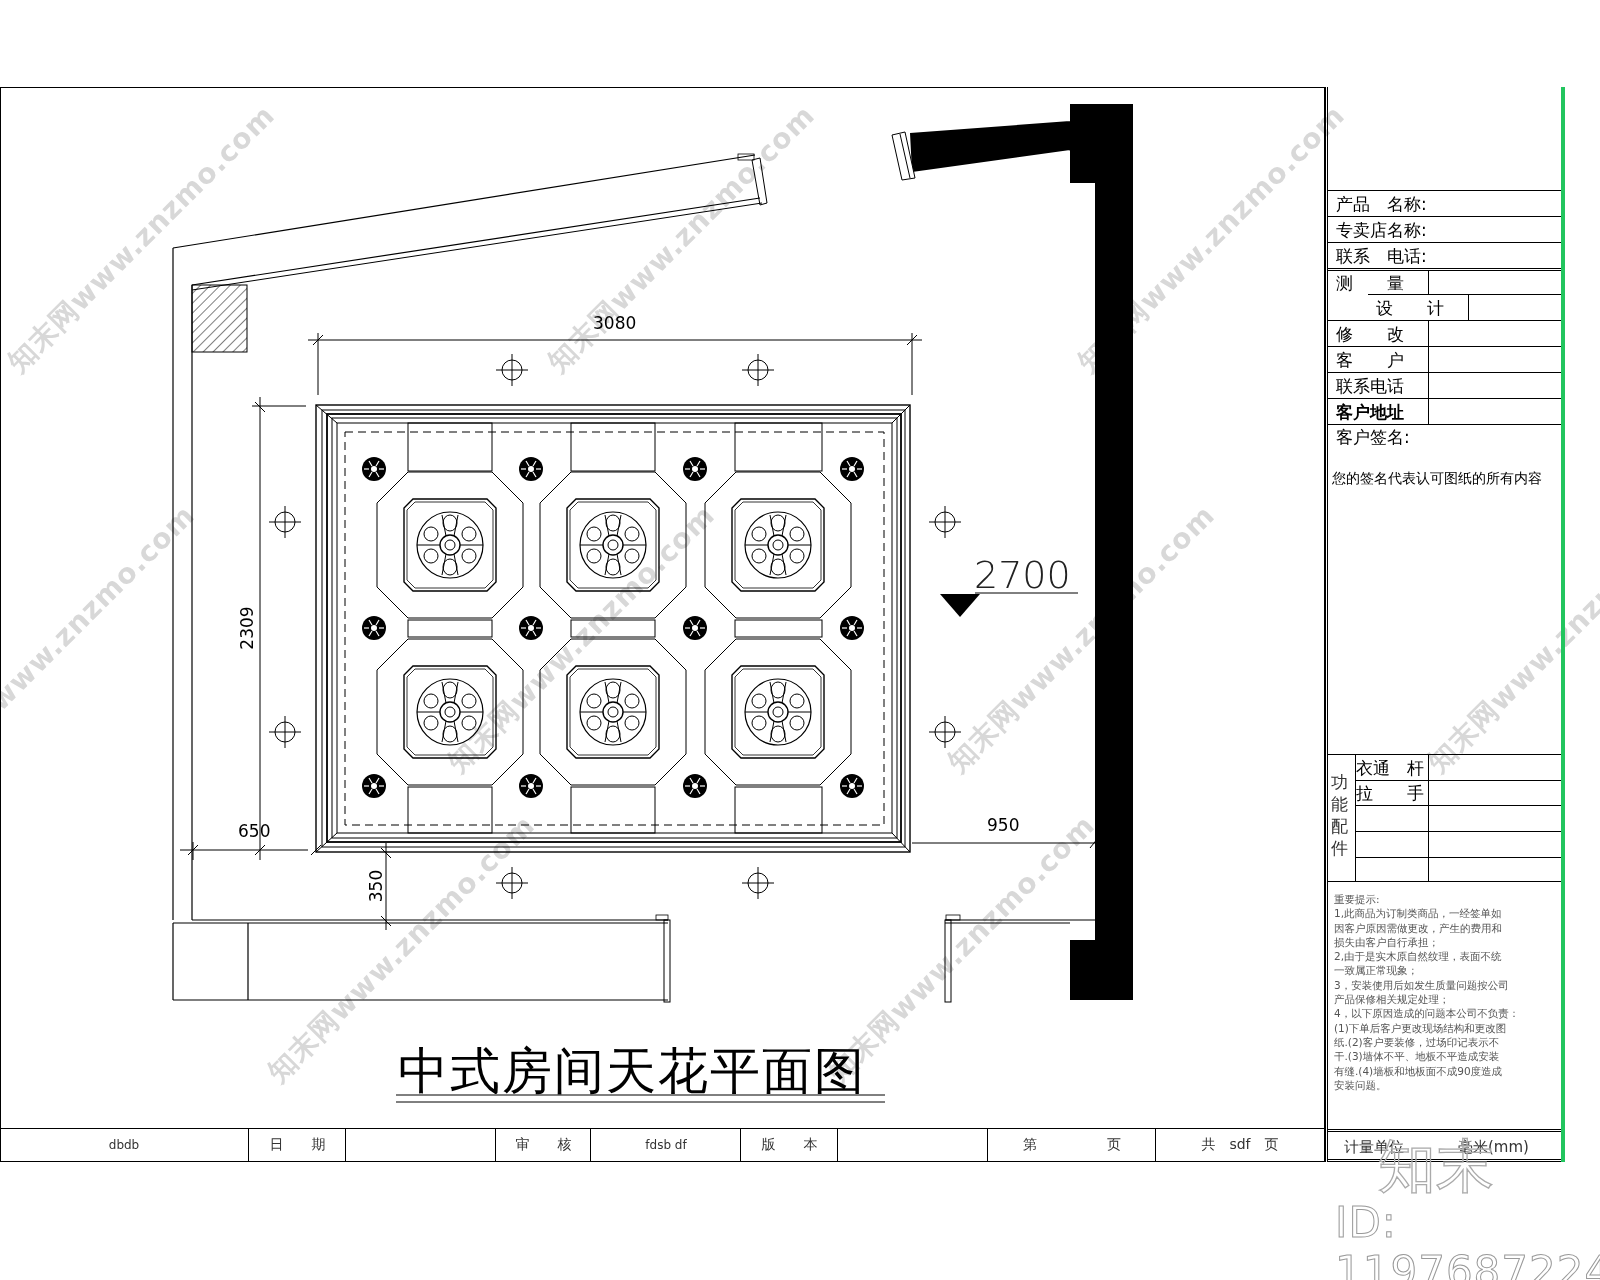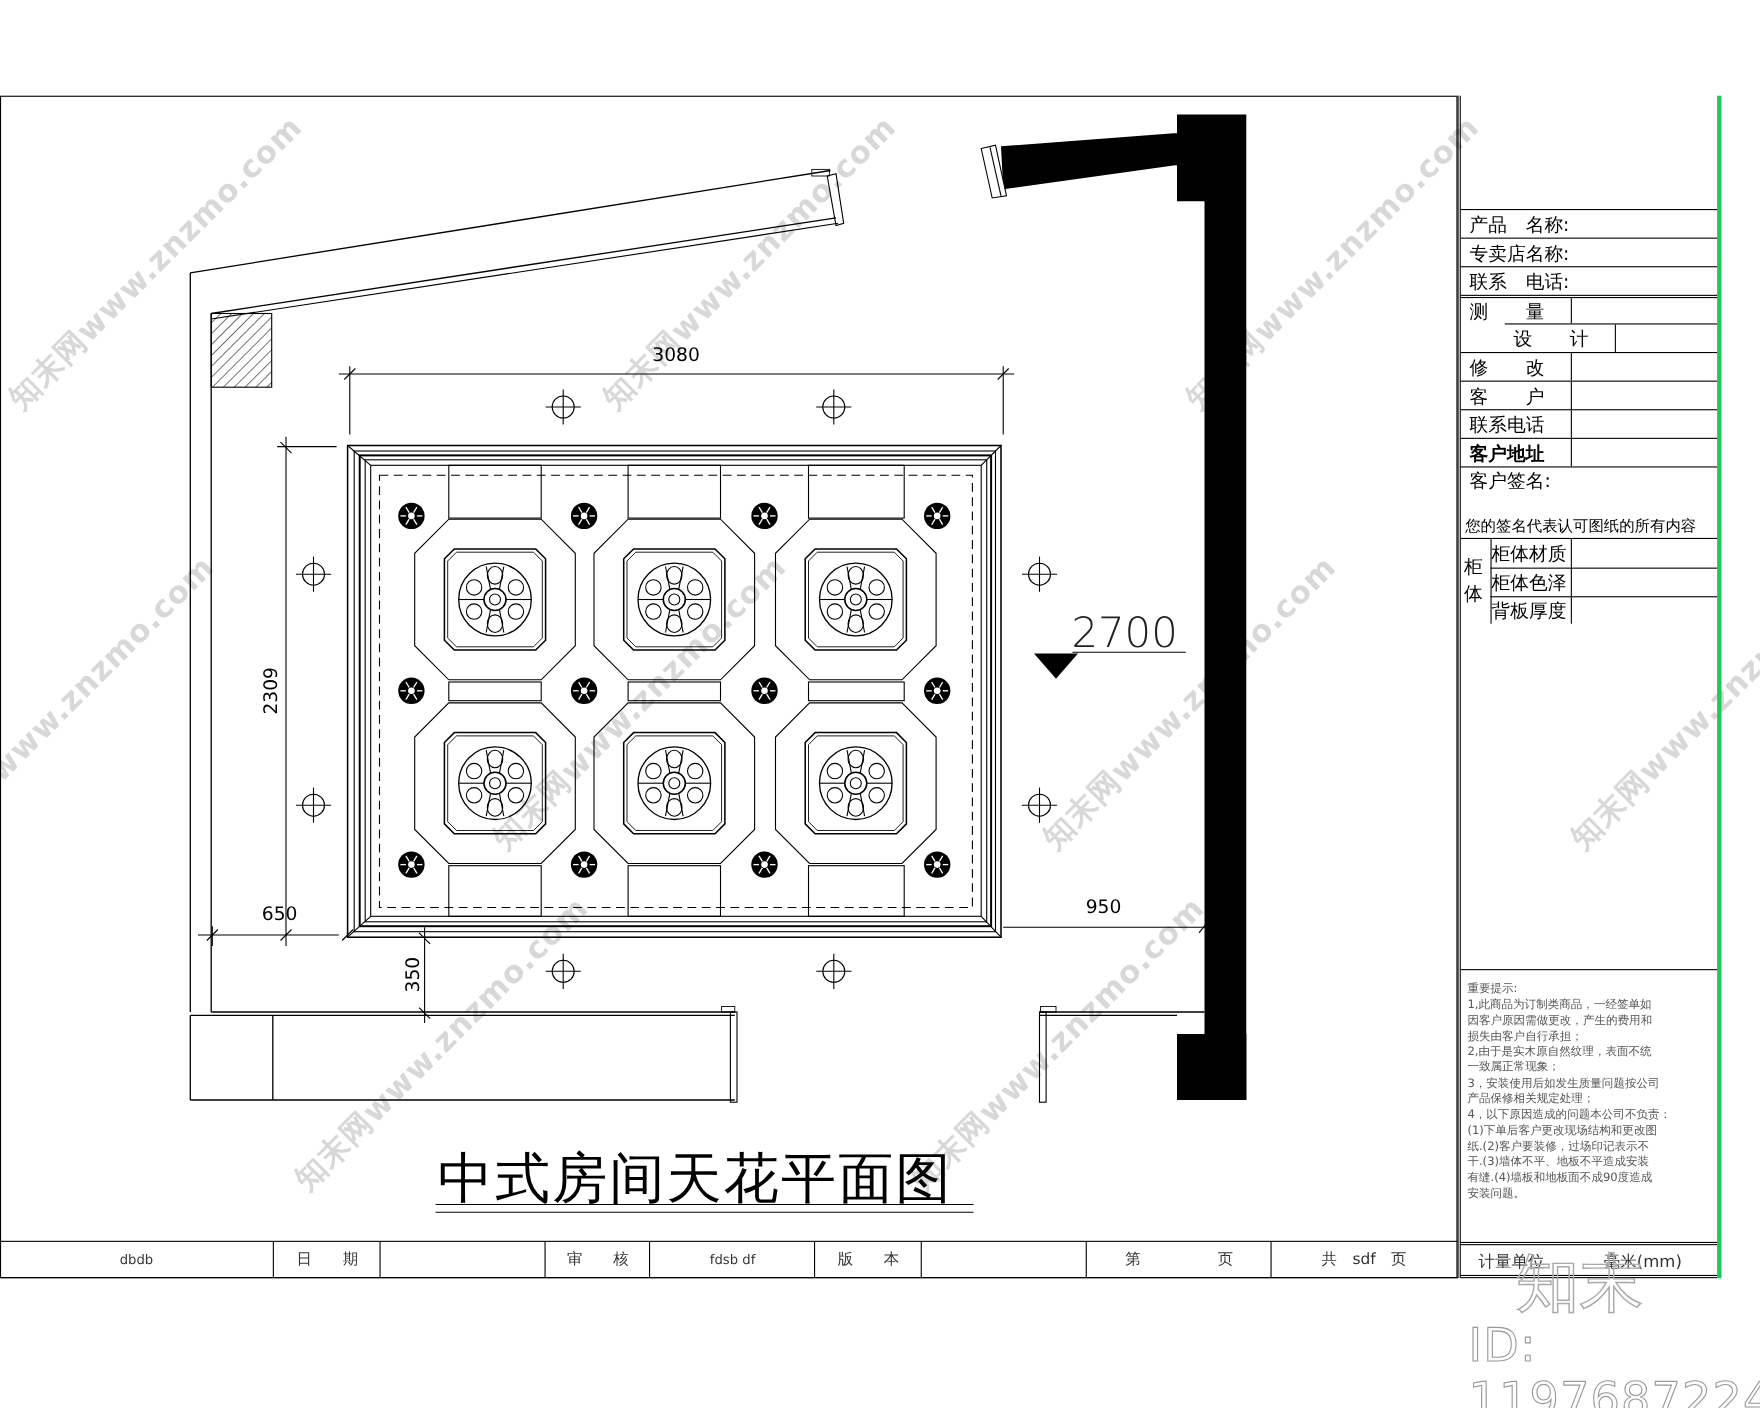--- a/index.html
+++ b/index.html
@@ -245,33 +245,34 @@
     </div>
   <div class="row" style="top:311px;height:26px;font-weight:bold;">
       <span class="lbl" style="top:2px;">客户地址</span>
       <span class="vline" style="left:100px;"></span>
     </div>
   <div class="row" style="top:337px;height:65px;">
     <span class="lbl" style="top:1px;">客户签名:</span>
     <span class="lbl" style="top:45px;left:4px;font-size:14px;">您的签名代表认可图纸的所有内容</span>
   </div>
 
-  <div class="row" style="top:402px;height:78px;">
-    <span class="abs" style="left:3px;top:14px;width:20px;font-size:17px;line-height:24px;">柜体</span>
+
+
+
+  <div class="row" style="top:667px;height:127px;">
+    <span class="abs" style="left:3px;top:16px;width:20px;font-size:17px;line-height:22px;color:#333;">功能配件</span>
     <span class="vline" style="left:27px;"></span>
       <span class="vline" style="left:100px;"></span>
-    <span class="abs" style="left:28px;top:2px;">柜体材质</span>
-    <span class="abs" style="left:27px;right:0;top:26px;border-top:1px solid #000;"></span>
-    <span class="abs" style="left:28px;top:28px;">柜体色泽</span>
-    <span class="abs" style="left:27px;right:0;top:52px;border-top:1px solid #000;"></span>
-    <span class="abs" style="left:28px;top:54px;">背板厚度</span>
+    <span class="abs" style="left:28px;top:2px;">衣通　杆</span>
+    <span class="abs" style="left:27px;right:0;top:25px;border-top:1px solid #000;"></span>
+    <span class="abs" style="left:28px;top:27px;">拉　　手</span>
+    <span class="abs" style="left:27px;right:0;top:50px;border-top:1px solid #000;"></span>
+    <span class="abs" style="left:27px;right:0;top:76px;border-top:1px solid #000;"></span>
+    <span class="abs" style="left:27px;right:0;top:102px;border-top:1px solid #000;"></span>
   </div>
-
-
-
 
   <div class="row" style="top:794px;height:248px;">
     <div class="notice" style="top:10px;">
       <div>重要提示:</div>
       <div>1,此商品为订制类商品，一经签单如</div>
       <div>因客户原因需做更改，产生的费用和</div>
       <div>损失由客户自行承担；</div>
       <div>2,由于是实木原自然纹理，表面不统</div>
       <div>一致属正常现象；</div>
       <div>3，安装使用后如发生质量问题按公司</div>

